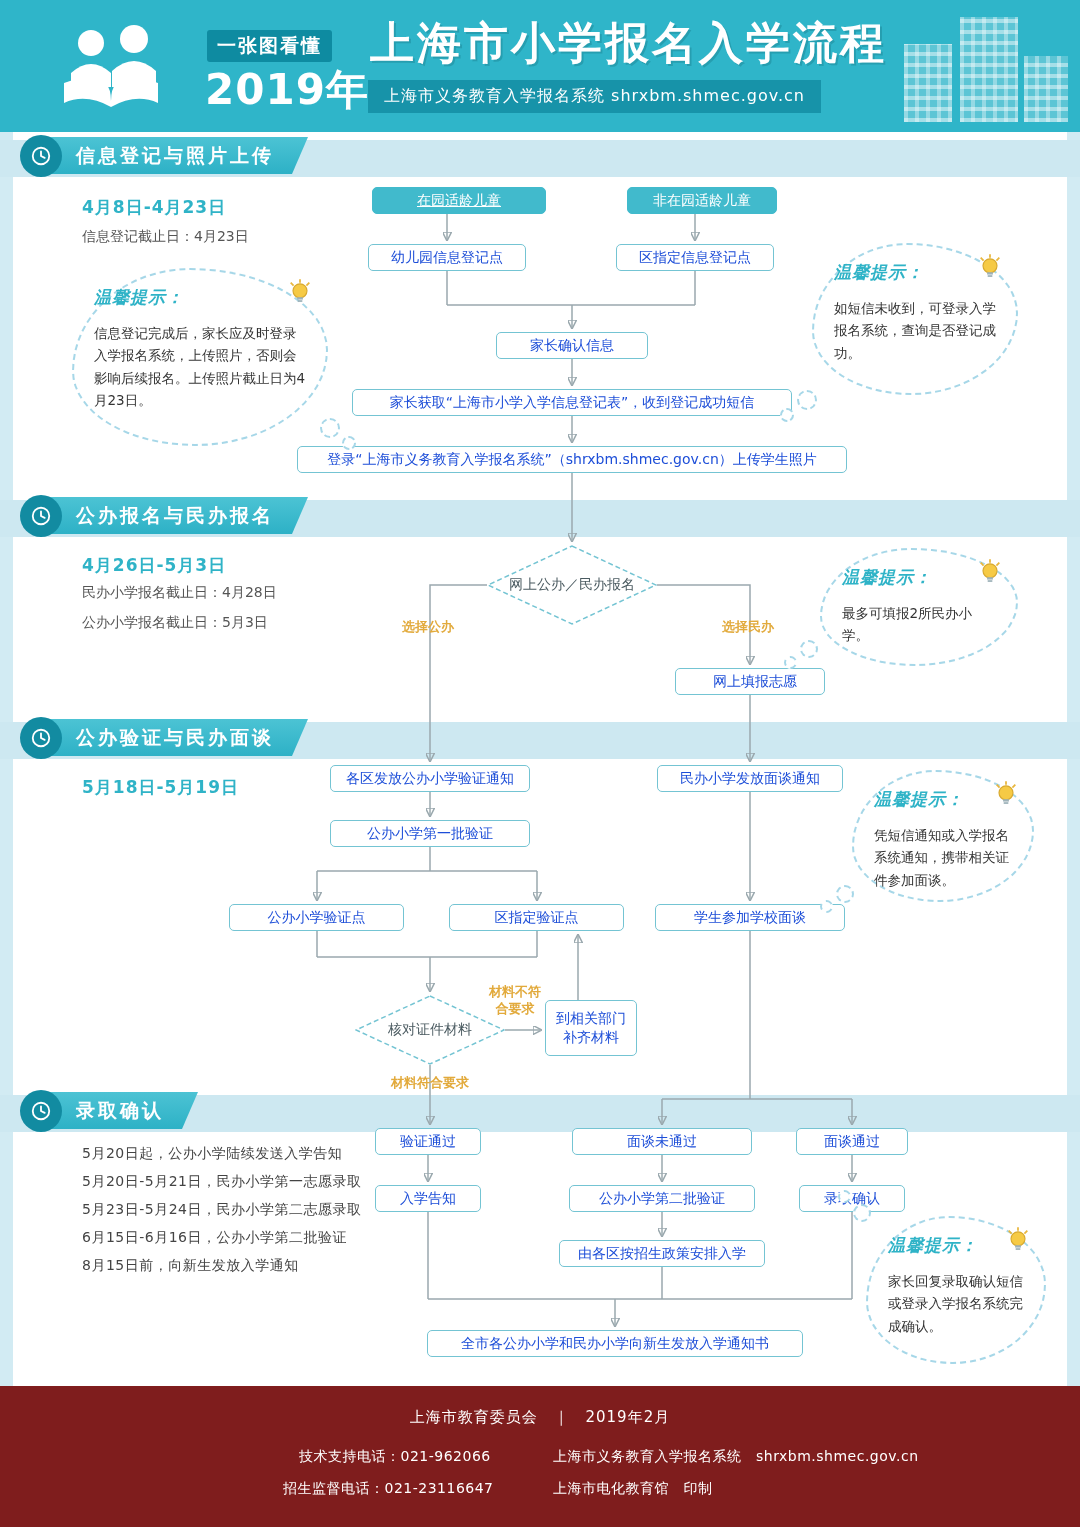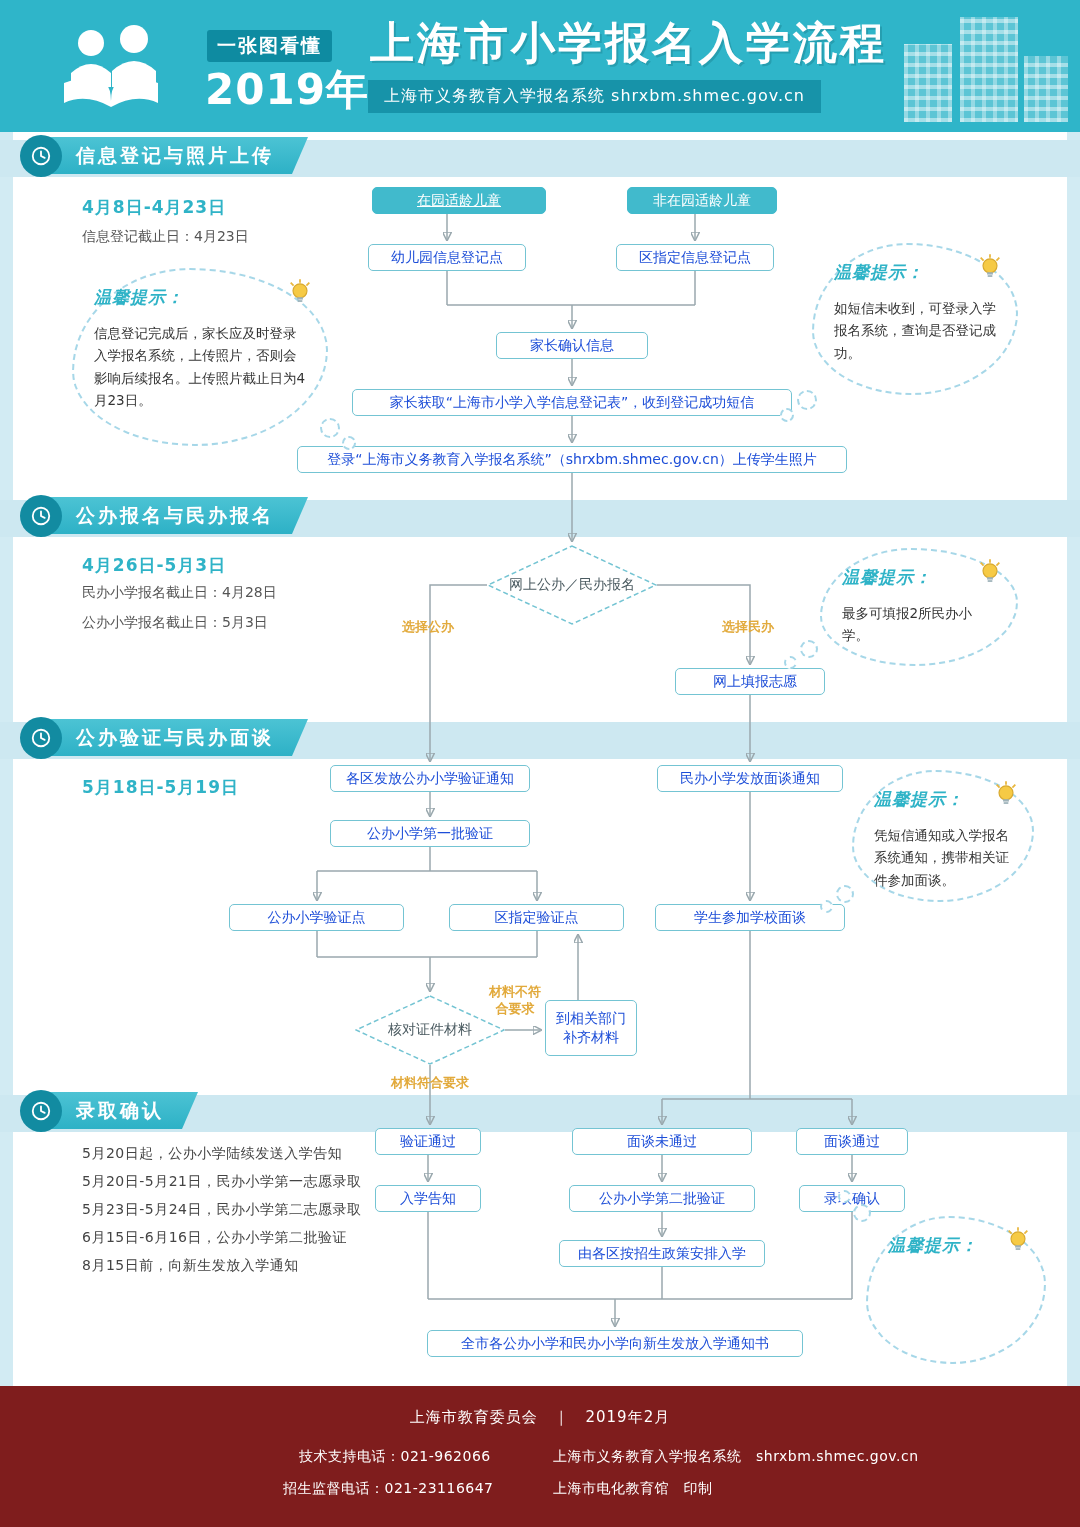--- a/index.html
+++ b/index.html
@@ -363,20 +363,21 @@
             <line x1="12" y1="1" x2="12" y2="4"></line>
             <line x1="4" y1="4" x2="6.5" y2="6.5"></line>
             <line x1="20" y1="4" x2="17.5" y2="6.5"></line>
           </g>
           <circle cx="12" cy="11" r="6" fill="#f6ca45" stroke="#d8a92f"></circle>
           <rect x="9.5" y="16.5" width="5" height="2" fill="#9fb3ba"></rect>
           <rect x="10" y="19" width="4" height="1.5" fill="#9fb3ba"></rect>
         </svg>
     </span>
     <div class="cloud-label">温馨提示：</div>
+    <div class="cloud-text">家长回复录取确认短信或登录入学报名系统完成确认。</div>
   </div>
   <div class="puff" style="left:853px;top:1204px;width:14px;height:14px"></div>
   <div class="puff" style="left:838px;top:1190px;width:9px;height:9px"></div>
 
   <div class="footer">
     <div class="footer-org">上海市教育委员会　｜　2019年2月</div>
     <div class="footer-item" id="f-tech">技术支持电话：021-962066</div>
     <div class="footer-item" id="f-sup">招生监督电话：021-23116647</div>
     <div class="footer-item" id="f-sys">上海市义务教育入学报名系统　shrxbm.shmec.gov.cn</div>
     <div class="footer-item" id="f-print">上海市电化教育馆　印制</div>

